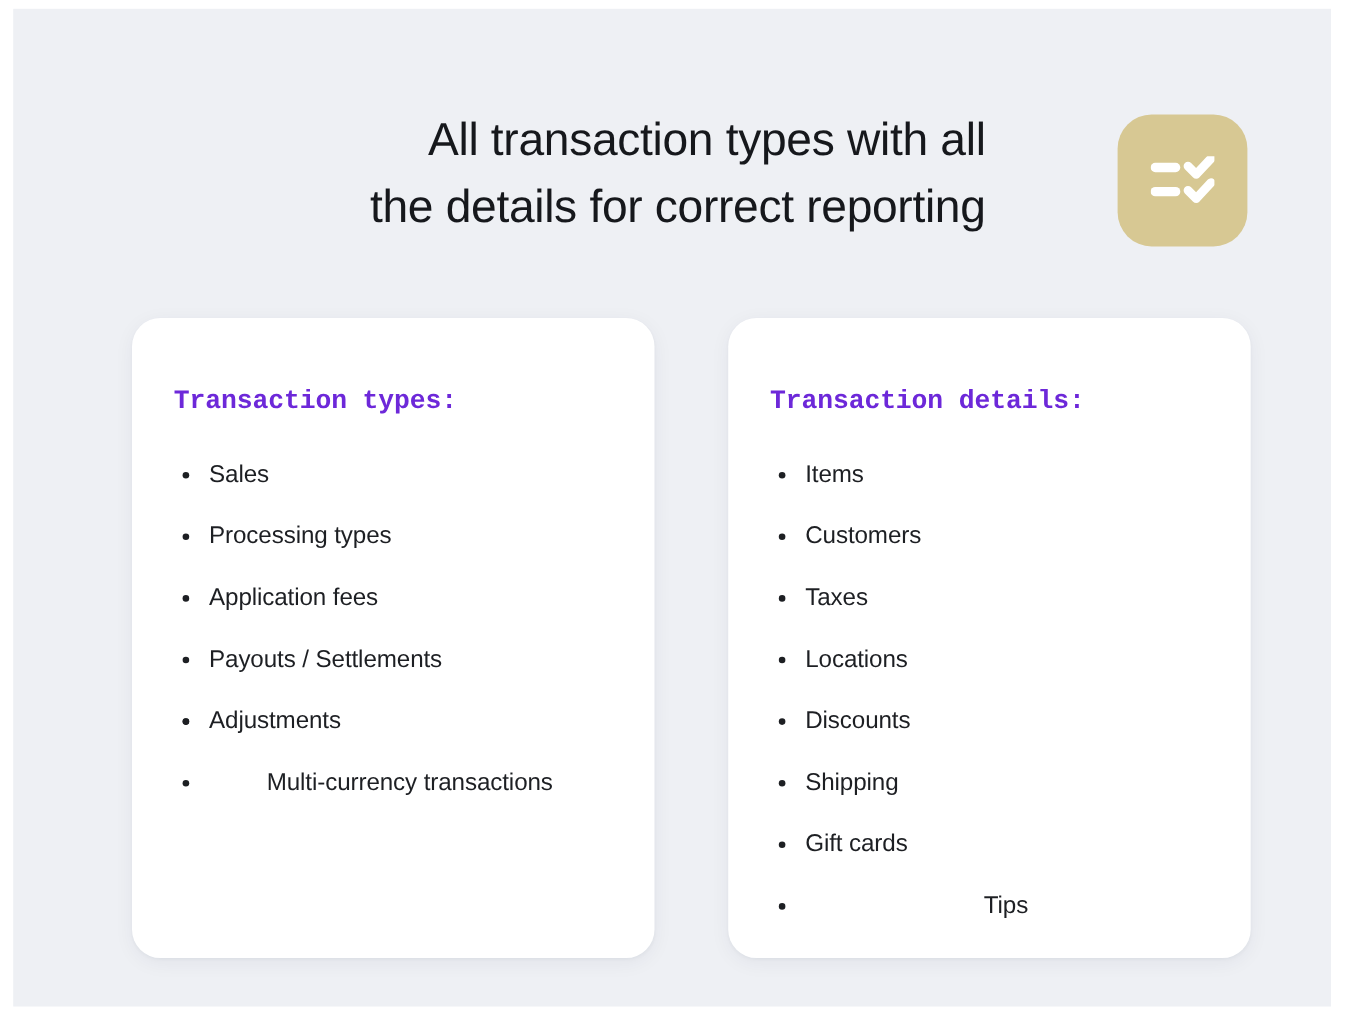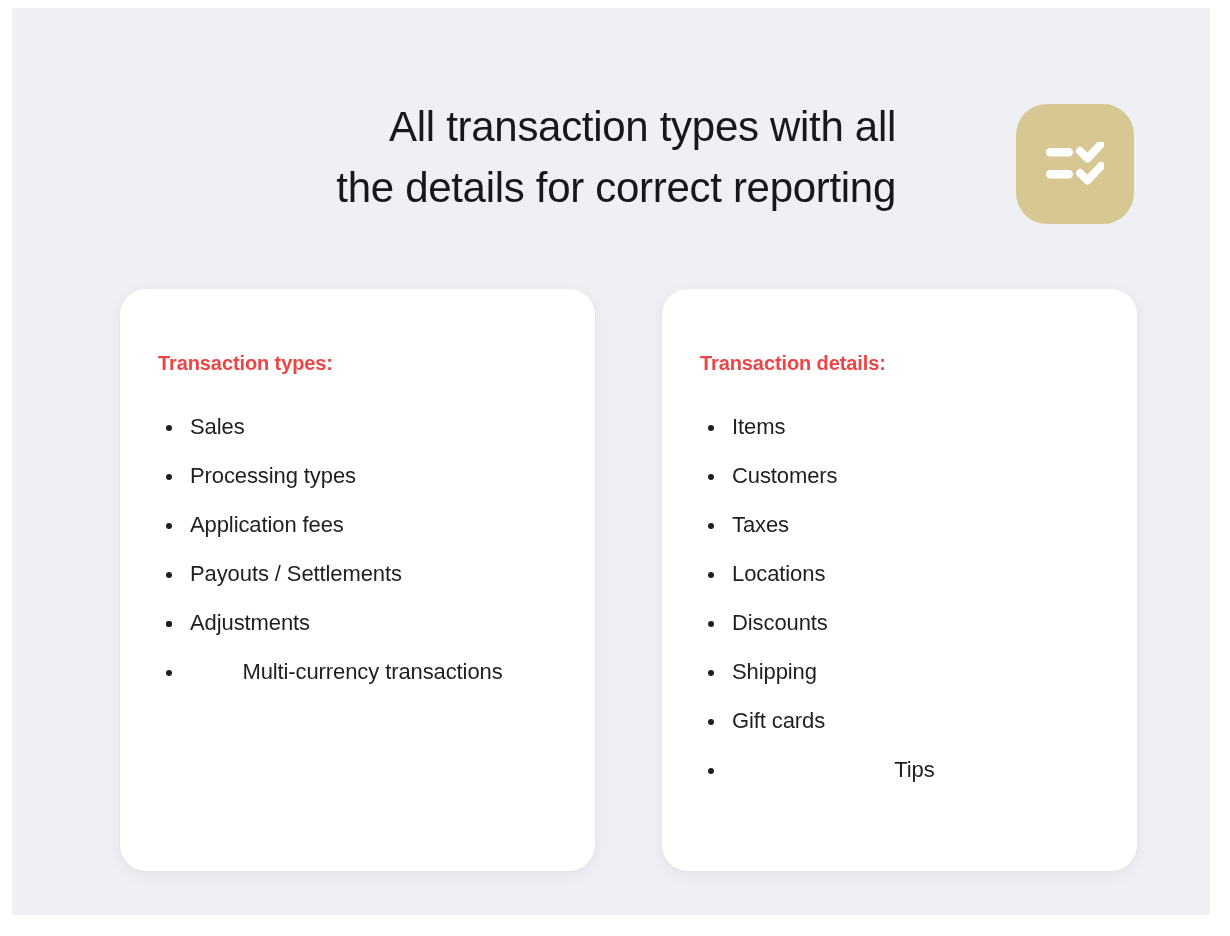--- a/index.html
+++ b/index.html
@@ -81,40 +81,42 @@
   .card {
     flex: 1 1 0;
     background: #ffffff;
     border-radius: 26px;
     box-shadow: 0 4px 18px rgba(36, 44, 66, 0.055),
                 0 1px 3px rgba(36, 44, 66, 0.04);
     padding: 63px 40px 0 38px;
   }
 
   .card-title {
-    font-size: 20px;
+    font-size: 24px;
     font-weight: 700;
     letter-spacing: -0.1px;
-    color: #ef4444;
+    color: #6d28d9;
     margin-bottom: 38px;
+    font-family: Liberation Mono, monospace;
   }
 
   .card-list {
     list-style: none;
   }
 
   .card-list li {
     position: relative;
     font-size: 22px;
     font-weight: 400;
     line-height: 28px;
     color: #1d1f23;
     padding-left: 32px;
     margin-bottom: 21px;
     letter-spacing: -0.1px;
+    margin-top: 28px;
   }
 
   .card-list li:last-child { margin-bottom: 0; text-align: center; }
 
   .card-list li .bullet {
     position: absolute;
     left: 8px;
     top: 12px;
     width: 6px;
     height: 6px;

